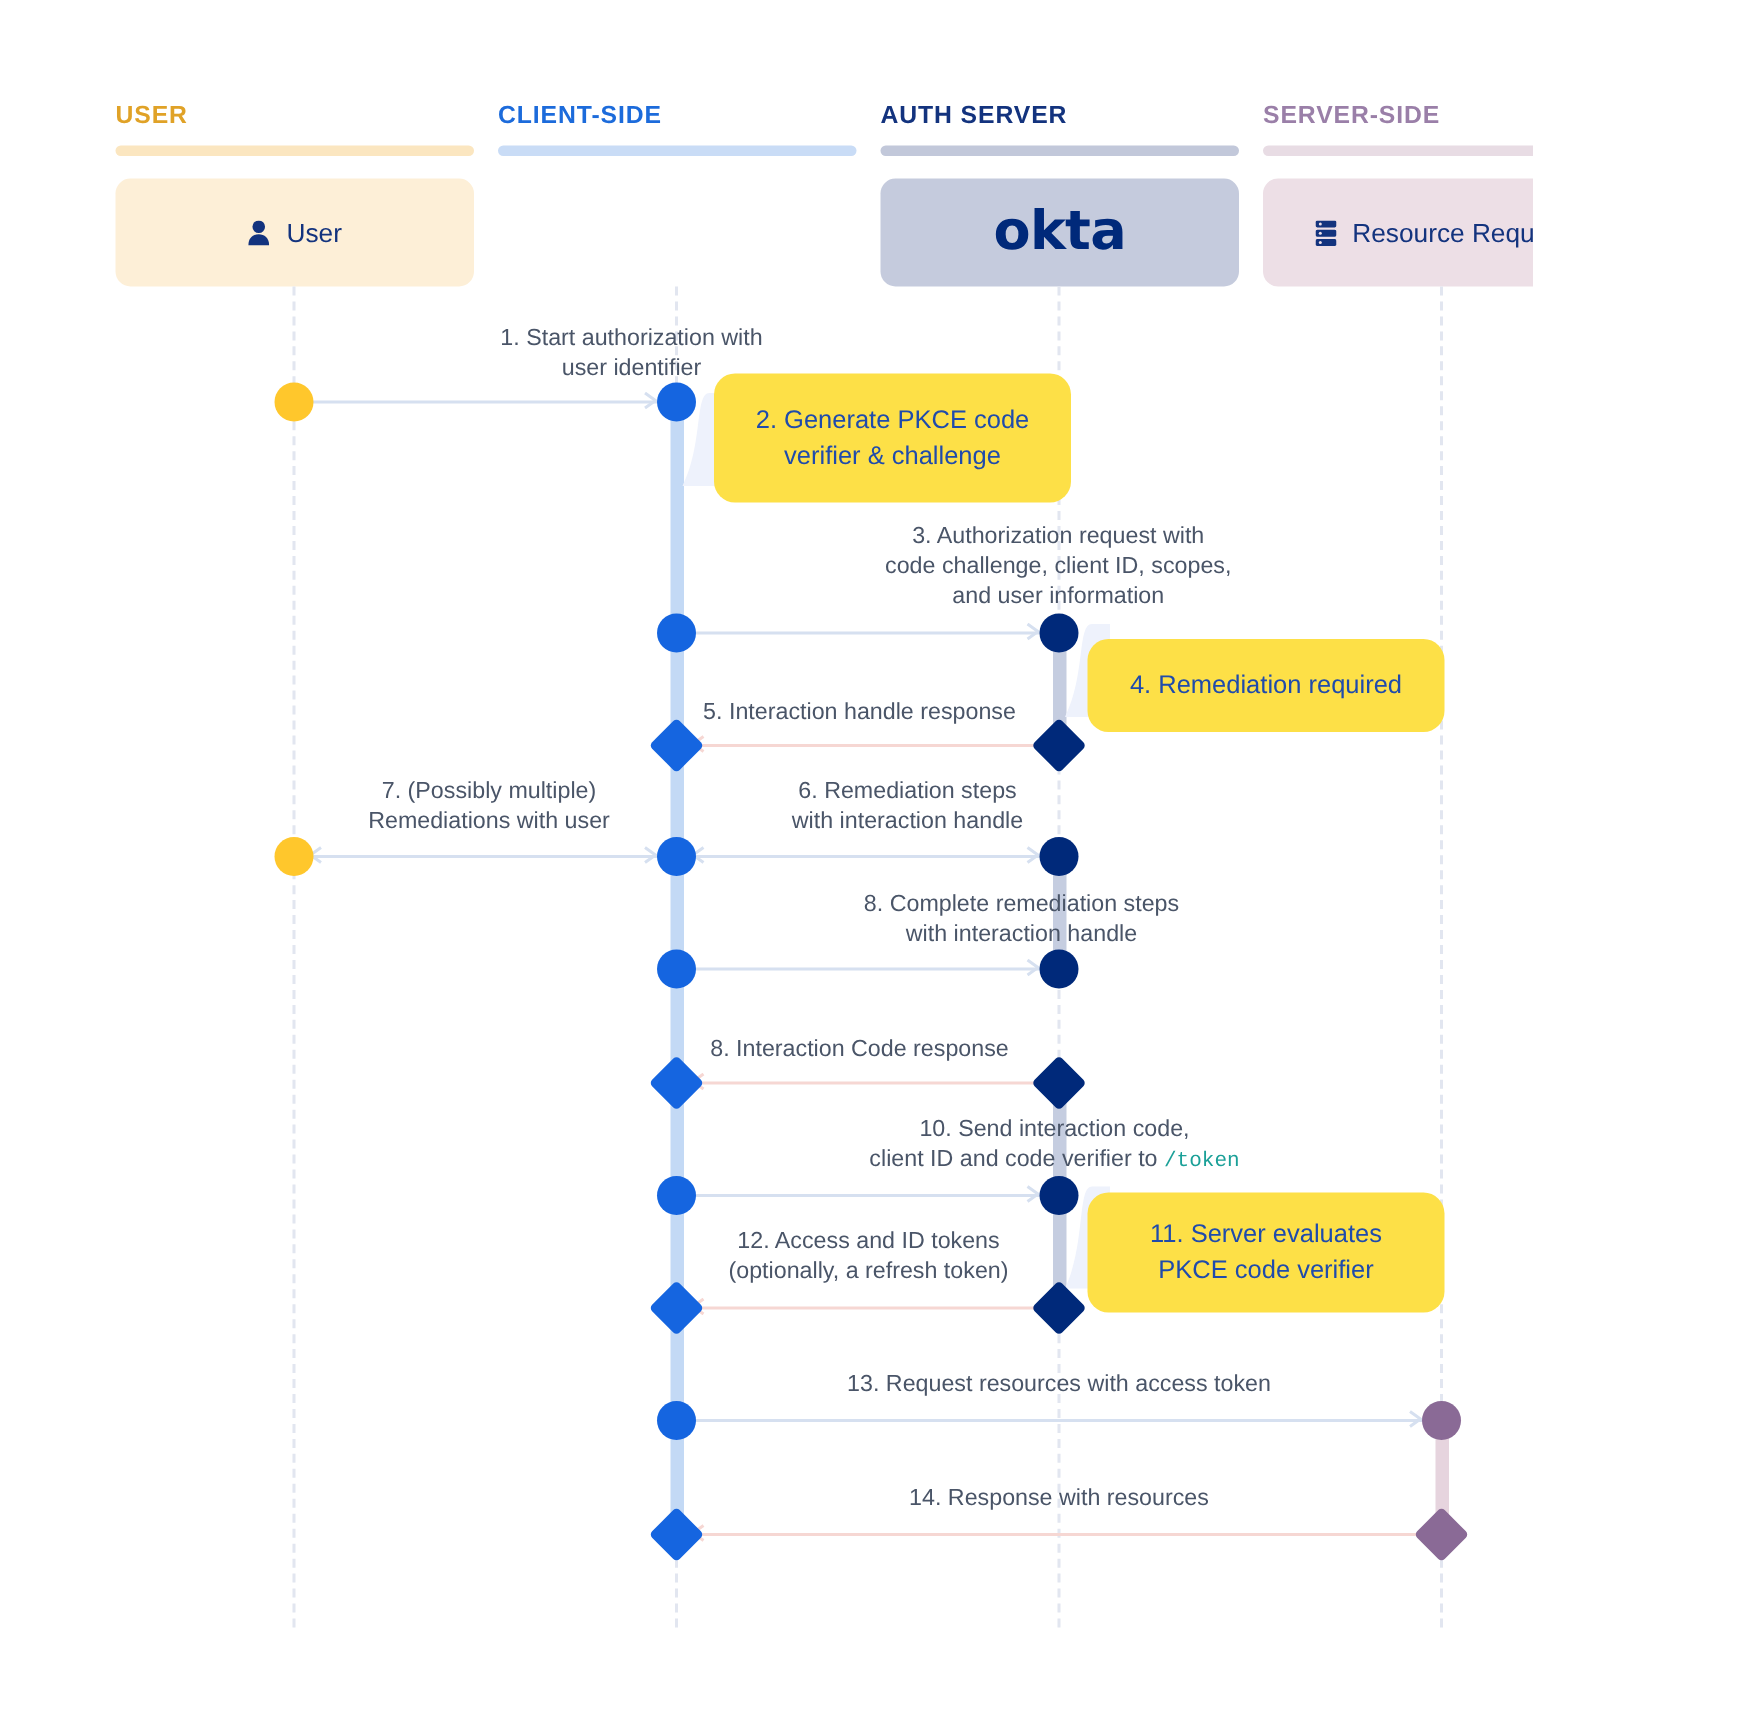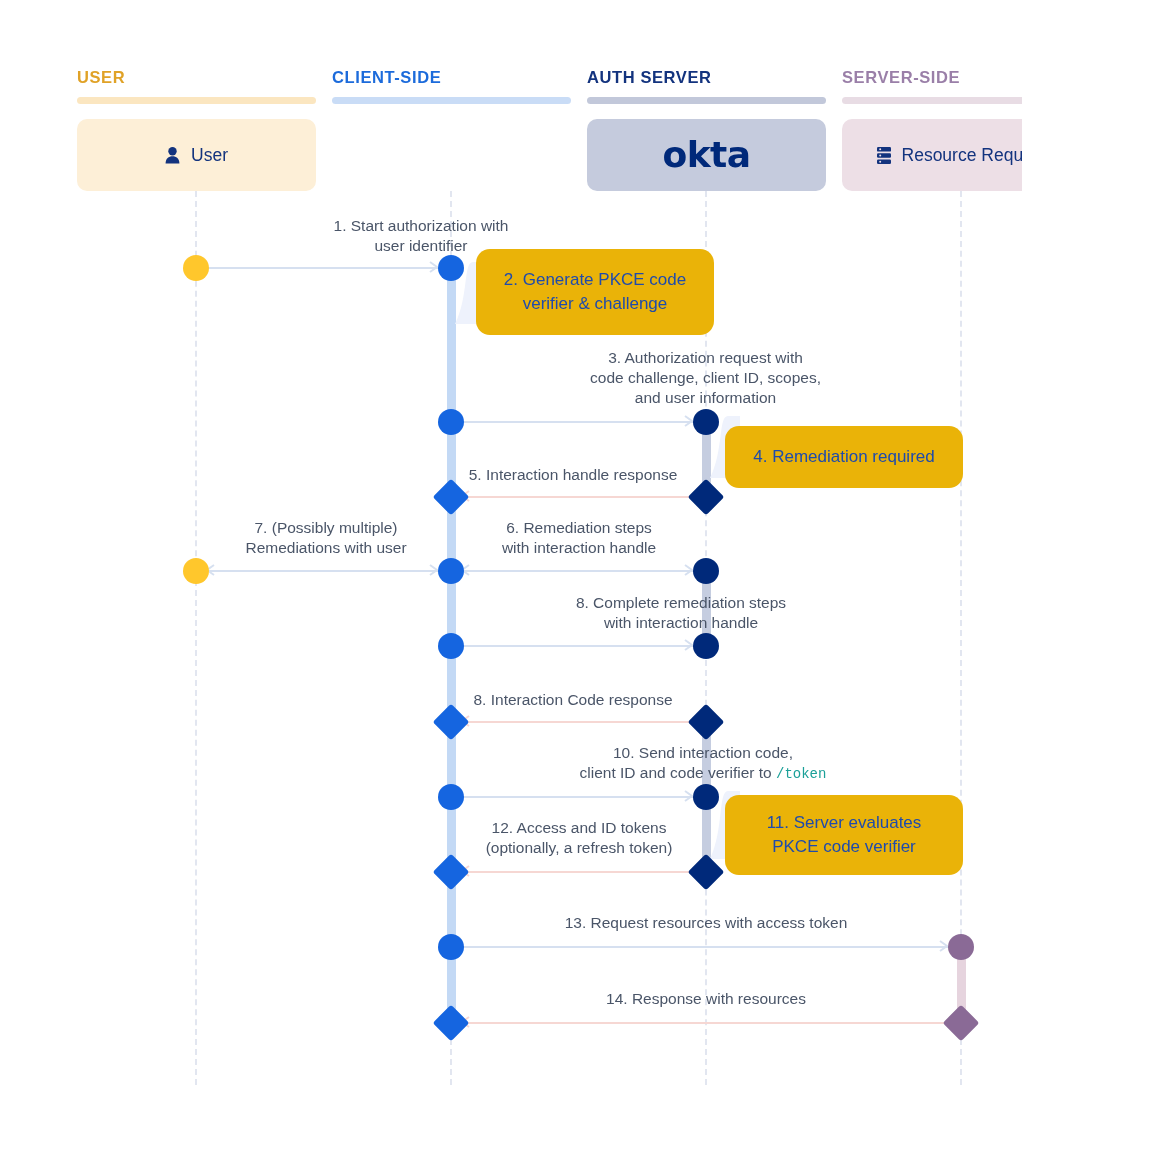--- a/index.html
+++ b/index.html
@@ -96,21 +96,21 @@
     text-align: center;
     font-family: "Liberation Sans", sans-serif;
   }
   .msg-label .mono {
     font-family: "Liberation Mono", monospace;
     color: #1BA098;
     font-size: 14px;
   }
   .callout {
     position: absolute;
-    background: #eab308;
+    background: #fde047;
     border-radius: 14px;
     display: flex;
     align-items: center;
     justify-content: center;
     text-align: center;
     padding: 16px 18px;
     box-sizing: border-box;
   }
   .callout-text {
     font-size: 17px;
@@ -208,21 +208,21 @@
   </div>
 
   <div class="msg-label" style="left:448px; top:465px; width:250px;">5. Interaction handle response</div>
   <div class="arrow-line" style="left:463px; top:496px; width:234px; background:#F6D7D3;"></div>
   <svg class="arrow-head" style="left:459px; top:490px;" viewBox="0 0 12 12">
       <path d="M10 1 L3 6 L10 11" fill="none" stroke="#F6D7D3" stroke-width="2"></path>
     </svg>
   <div class="node diamond" style="left:438px; top:484px; background:#1565E0;"></div>
   <div class="node diamond" style="left:693px; top:484px; background:#00297A;"></div>
 
-  <div class="msg-label" style="left:448px; top:518px; width:262px;">6. Remediation steps<br>with interaction handle</div>
+  <div class="msg-label" style="left:448px; top:518px; width:262px;padding-left:26px;">6. Remediation steps<br>with interaction handle</div>
   <div class="arrow-line" style="left:463px; top:570px; width:234px; background:#D6E0F0;"></div>
   <svg class="arrow-head" style="left:683px; top:564px;" viewBox="0 0 12 12">
       <path d="M2 1 L9 6 L2 11" fill="none" stroke="#D6E0F0" stroke-width="2"></path>
     </svg>
   <svg class="arrow-head" style="left:459px; top:564px;" viewBox="0 0 12 12">
       <path d="M10 1 L3 6 L10 11" fill="none" stroke="#D6E0F0" stroke-width="2"></path>
     </svg>
 
   <div class="msg-label" style="left:196px; top:518px; width:260px;">7. (Possibly multiple)<br>Remediations with user</div>
   <div class="arrow-line" style="left:208px; top:570px; width:234px; background:#D6E0F0;"></div>

